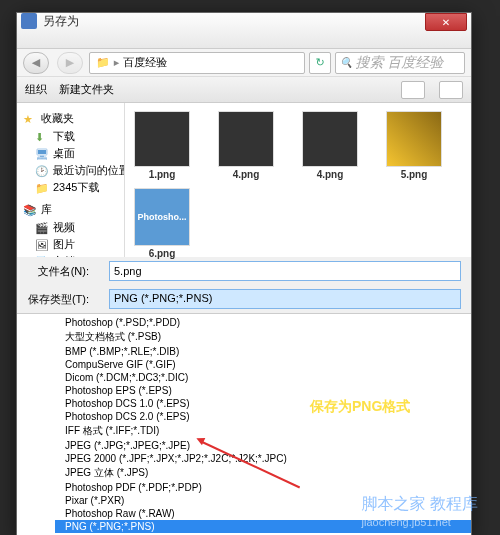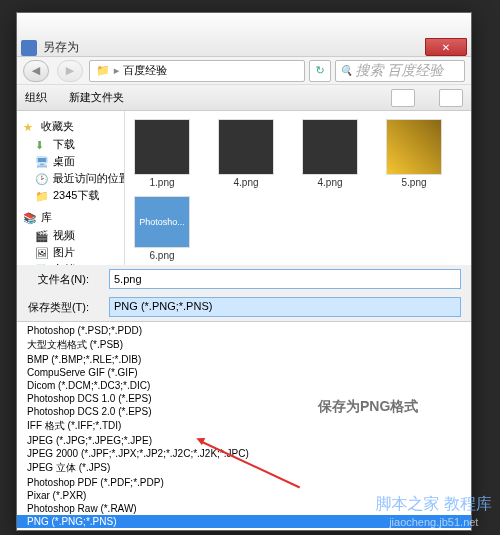--- a/index.html
+++ b/index.html
@@ -1,64 +1,64 @@
 <!DOCTYPE html>
 <html><head>
 <meta charset="utf-8">
 <style>
 * { margin: 0; padding: 0; box-sizing: border-box; font-family: 'Microsoft YaHei', SimSun, sans-serif; }
 body { background: #1a1a1a; width: 500px; height: 535px; position: relative; overflow: hidden; }
 .dark-app { position: absolute; inset: 0; background: #2a2a2a; }
 .dialog { position: absolute; left: 16px; top: 12px; width: 456px; background: #fff; border: 1px solid #666; box-shadow: 0 4px 20px rgba(0,0,0,0.5); }
-.titlebar { height: 44px; background: linear-gradient(#fdfdfd, #e8e8e8); display: flex; align-items: flex-end; padding: 0 4px; border-bottom: 1px solid #ccc; position: relative; }
+.titlebar { height: 36px; background: linear-gradient(#fdfdfd, #e8e8e8); display: flex; align-items: flex-start; padding: 0 4px; border-bottom: 1px solid #ccc; position: relative; }
 .titlebar-icon { width: 16px; height: 16px; margin-right: 6px; background: #4a7bc4; border-radius: 2px; }
 .titlebar-text { font-size: 12px; color: #333; }
 .close-btn { margin-left: auto; width: 42px; height: 18px; background: linear-gradient(#d96060, #c13535); border: 1px solid #a02020; border-radius: 0 0 2px 2px; display: flex; align-items: center; justify-content: center; color: #fff; font-size: 10px; cursor: pointer; }
 .addr-row { height: 28px; display: flex; align-items: center; border-bottom: 1px solid #ddd; background: #f4f4f4; }
 .nav-btn { width: 26px; height: 22px; background: linear-gradient(#f8f8f8, #e0e0e0); border: 1px solid #bbb; border-radius: 11px; margin: 0 2px 0 6px; display: flex; align-items: center; justify-content: center; color: #888; font-size: 11px; }
 .addr-bar { flex: 1; height: 22px; background: #fff; border: 1px solid #bbb; border-radius: 2px; margin: 0 4px; display: flex; align-items: center; padding: 0 6px; font-size: 11px; }
 .addr-sep { margin: 0 4px; color: #888; }
 .refresh { width: 22px; height: 22px; border: 1px solid #bbb; background: #fff; border-radius: 2px; margin-right: 4px; display: flex; align-items: center; justify-content: center; color: #3a7; font-size: 11px; }
 .search-box { width: 130px; height: 22px; background: #fff; border: 1px solid #bbb; border-radius: 2px; margin-right: 6px; display: flex; align-items: center; padding: 0 4px; }
 .search-box .sicon { color: #888; font-size: 10px; margin-right: 3px; }
 .search-box span { font-size: 14px; color: #aaa; font-style: italic; }
-.toolbar { height: 26px; display: flex; align-items: center; padding: 0 8px; background: linear-gradient(#f4f4f4, #e4e4e4); border-bottom: 1px solid #ccc; font-size: 11px; gap: 22px; }
+.toolbar { height: 26px; display: flex; align-items: center; padding: 0 8px; background: linear-gradient(#f4f4f4, #e4e4e4); border-bottom: 1px solid #ccc; font-size: 11px; gap: 12px; }
 .toolbar .spacer { flex: 1; }
 .view-btn { width: 24px; height: 18px; border: 1px solid #bbb; background: #fff; border-radius: 2px; margin-left: 2px; }
 .body-area { display: flex; height: 154px; }
 .sidebar { width: 108px; background: #fff; border-right: 1px solid #ddd; padding: 6px 4px; font-size: 11px; overflow: hidden; }
 .side-group { margin-bottom: 4px; }
 .side-header { display: flex; align-items: center; gap: 4px; padding: 2px 2px; }
 .side-item { display: flex; align-items: center; gap: 4px; padding: 1px 2px 1px 14px; white-space: nowrap; }
 .sicon2 { width: 14px; height: 12px; display: inline-block; }
 .star { color: #f0c040; }
 .folder-ico { color: #f0c040; }
 .dl-ico { color: #6aa84f; }
 .desk-ico { color: #5b9bd5; }
 .recent-ico { color: #8e7cc3; }
 .lib-ico { color: #5b9bd5; }
-.file-grid { flex: 1; background: #fff; padding: 8px 4px; display: flex; flex-wrap: wrap; gap: 8px 18px; align-content: flex-start; }
+.file-grid { flex: 1; background: #fff; padding: 8px 4px; display: flex; flex-wrap: wrap; gap: 8px 18px; align-content: flex-start; font-weight: bold; }
 .file-item { width: 66px; text-align: center; }
 .thumb { width: 56px; height: 56px; margin: 0 auto 2px; background: #333; border: 1px solid #ddd; }
 .thumb2 { width: 56px; height: 56px; margin: 0 auto 2px; background: linear-gradient(45deg,#f4c430,#8b6914); border: 1px solid #ddd; }
-.thumb3 { width: 56px; height: 52px; margin: 0 auto 2px; background: #5b9bd5; border: 1px solid #ddd; display:flex;align-items:center;justify-content:center;color:#fff;font-size:9px; }
+.thumb3 { width: 56px; height: 58px; margin: 0 auto 2px; background: #5b9bd5; border: 1px solid #ddd; display:flex;align-items:center;justify-content:center;color:#fff;font-size:9px; }
 .file-item .fn { font-size: 10px; color: #333; }
 .form-row { display: flex; align-items: center; padding: 4px 10px; font-size: 11px; background: #f0f0f0; }
 .form-row label { width: 62px; text-align: right; margin-right: 20px; }
 .form-row .fld { flex: 1; height: 20px; background: #fff; border: 1px solid #7eb4ea; padding: 2px 4px; font-size: 11px; }
 .type-fld { background: #cfe8ff !important; }
 .dropdown { position: relative; background: #fff; border-top: 1px solid #ccc; }
 .dd-list { font-size: 10px; padding: 2px 0; }
-.dd-item { padding: 1px 10px; white-space: nowrap; overflow: hidden; }
+.dd-item { padding: 1px 10px; white-space: nowrap; overflow: hidden; margin-left: 38px; }
 .dd-item.sel { background: #2d89ef; color: #fff; }
-.annotation { position: absolute; left: 318px; top: 398px; color: #737373; font-size: 14px; font-weight: bold; pointer-events: none; z-index: 100; }
+.annotation { position: absolute; left: 310px; top: 398px; color: #fde047; font-size: 14px; font-weight: bold; pointer-events: none; z-index: 100; }
 .arrow { position: absolute; left: 200px; top: 410px; width: 110px; height: 30px; z-index: 99; pointer-events:none; }
 .arrow-line { position:absolute; left:0; top:30px; width:110px; height:2px; background:#e03030; transform-origin:left; transform:rotate(25deg); }
 .arrow-head { position:absolute; left:-4px; top:26px; width:0; height:0; border-right:8px solid #e03030; border-top:4px solid transparent; border-bottom:4px solid transparent; transform:rotate(25deg); }
-.watermark { position: absolute; right: 8px; bottom: 6px; color: rgba(255,255,255,0.6); font-size: 11px; text-align: center; line-height: 1.3; }
+.watermark { position: absolute; right: 22px; bottom: 6px; color: rgba(255,255,255,0.6); font-size: 11px; text-align: left; line-height: 1.3; }
 .watermark .big { font-size: 16px; color: rgba(120,180,255,0.8); }
 </style>
 </head>
 <body>
 
 <div class="dark-app"></div>
 
 <div class="dialog">
   <div class="titlebar">
     <div class="titlebar-icon"></div>
@@ -167,20 +167,21 @@
     <div class="fld type-fld">PNG (*.PNG;*.PNS)</div>
   </div>
 
   <div class="dropdown">
     <div class="dd-list" id="dd-list">
         <div class="dd-item">Photoshop (*.PSD;*.PDD)</div>
         <div class="dd-item">大型文档格式 (*.PSB)</div>
         <div class="dd-item">BMP (*.BMP;*.RLE;*.DIB)</div>
         <div class="dd-item">CompuServe GIF (*.GIF)</div>
         <div class="dd-item">Dicom (*.DCM;*.DC3;*.DIC)</div>
+        <div class="dd-item">Photoshop EPS (*.EPS)</div>
         <div class="dd-item">Photoshop DCS 1.0 (*.EPS)</div>
         <div class="dd-item">Photoshop DCS 2.0 (*.EPS)</div>
         <div class="dd-item">IFF 格式 (*.IFF;*.TDI)</div>
         <div class="dd-item">JPEG (*.JPG;*.JPEG;*.JPE)</div>
         <div class="dd-item">JPEG 2000 (*.JPF;*.JPX;*.JP2;*.J2C;*.J2K;*.JPC)</div>
         <div class="dd-item">JPEG 立体 (*.JPS)</div>
         <div class="dd-item">Photoshop PDF (*.PDF;*.PDP)</div>
         <div class="dd-item">Pixar (*.PXR)</div>
         <div class="dd-item">Photoshop Raw (*.RAW)</div>
         <div class="dd-item sel">PNG (*.PNG;*.PNS)</div>

